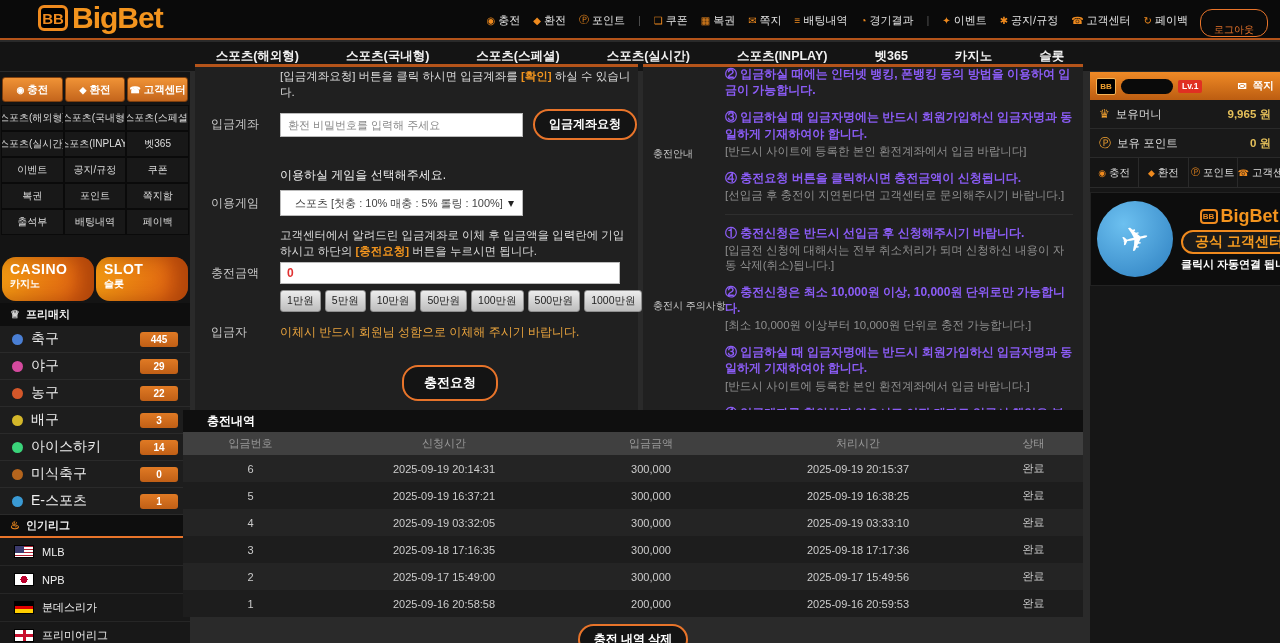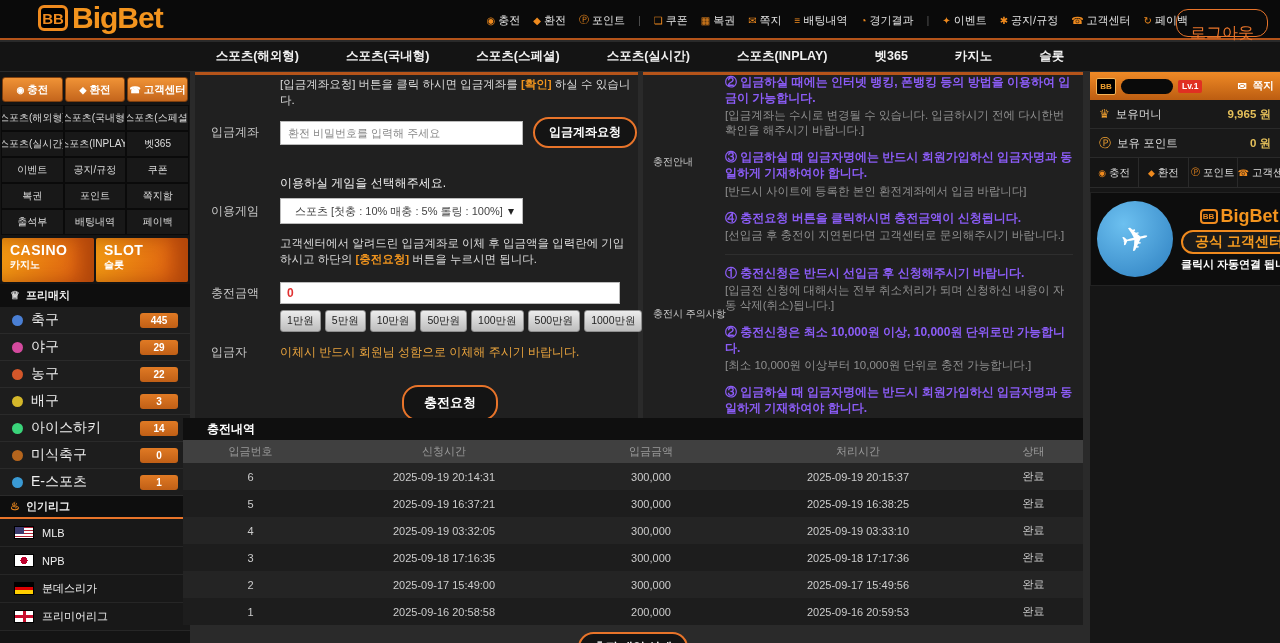--- a/index.html
+++ b/index.html
@@ -15,21 +15,21 @@
                 color:#ef8a1e; font-weight:bold; font-size:15px; display:flex;
                 align-items:center; justify-content:center; background:#000; }
   .logo-text { color:#f3941e; font-size:30px; font-weight:bold; letter-spacing:-1px; }
   .top-links { position:absolute; right:92px; top:0; height:40px; display:flex;
                align-items:center; gap:13px; font-size:11px; color:#e3e3e3; }
   .hnav-item { display:flex; align-items:center; gap:3px; cursor:pointer; white-space:nowrap; }
   .hnav-item .ico { color:#ef8a1e; font-size:10px; }
   .hsep { color:#555; }
   .logout-btn { position:absolute; right:12px; top:9px; height:28px; padding:13px 13px;
                 background:transparent; border:1px solid #e8742a; border-radius:12px;
-                color:#e8742a; font-size:16px; cursor:pointer; }
+                color:#e8742a; font-size:10px; cursor:pointer; }
 
   
   .main-nav { position:absolute; left:0; top:42px; width:1280px; height:29px;
               background:#141414; display:flex; align-items:center;
               justify-content:center; gap:47px; }
   .main-nav .mn-item { color:#f0f0f0; font-size:12.5px; font-weight:bold; cursor:pointer; white-space:nowrap; }
 
   
   #sidebar-left { position:absolute; left:0; top:72px; width:190px; height:571px;
                   background:#141414; }
@@ -37,23 +37,23 @@
   .quick-btn { flex:1; height:25px; background:linear-gradient(#f09336,#c4651c);
                border:1px solid #7e3f0e; border-radius:3px; color:#fff; font-size:10.5px;
                font-weight:bold; display:flex; align-items:center; justify-content:center;
                gap:3px; cursor:pointer; }
   .quick-btn .ico { font-size:9px; }
   .menu-grid { display:grid; grid-template-columns:1fr 1fr 1fr; margin:1px 1px; }
   .menu-cell { height:26px; display:flex; align-items:center; justify-content:center;
                font-size:10px; color:#ddd; background:#181818; border:1px solid #0a0a0a;
                cursor:pointer; white-space:nowrap; overflow:hidden; }
   .banner-row { display:flex; gap:2px; padding:2px; }
-  .banner { flex:1; height:44px; border-radius:2px; padding:5px 0 0 8px; cursor:pointer;
+  .banner { flex:1; height:44px; border-radius:14px; padding:5px 0 0 8px; cursor:pointer;
             background:linear-gradient(100deg,#f29a12 0%,#e06611 80%);
-            box-shadow:inset -14px 0 18px rgba(120,30,0,.45); }
+            box-shadow:inset -14px 0 18px rgba(120,30,0,.45);margin-top:19px; }
   .banner .b-title { color:#fff; font-weight:bold; font-size:14px; letter-spacing:.5px; line-height:15px; }
   .banner .b-sub { color:#fff; font-size:10px; font-weight:bold; }
   .side-head { height:23px; background:#0e0e0e; display:flex; align-items:center;
                gap:6px; padding:0 10px; color:#f0f0f0; font-size:11px; font-weight:bold; }
   .side-head .ico { color:#d8d8d8; font-size:11px; }
   .side-head.league { border-bottom:2px solid #e8742a; }
   .side-head.league .ico { color:#ef8a1e; }
   .sport-row { height:27px; background:#1d1d1d; border-bottom:1px solid #2a2a2a;
                display:flex; align-items:center; padding:0 12px; gap:8px; cursor:pointer; }
   .sport-row .name { font-size:14px; color:#eee; }
@@ -70,21 +70,21 @@
                 font-size:11px; color:#eee; cursor:pointer; }
   .flag { width:20px; height:13px; display:inline-block; position:relative; border:1px solid #000; }
   .flag.us { background:repeating-linear-gradient(180deg,#b22234 0 1.5px,#fff 1.5px 3px); }
   .flag.us i { position:absolute; left:0; top:0; width:9px; height:7px; background:#3c3b6e; }
   .flag.jp { background:radial-gradient(circle at 50% 50%, #bc002d 0 3.5px, #fff 3.6px); }
   .flag.de { background:linear-gradient(#000 0 33%, #dd0000 33% 66%, #ffce00 66%); }
   .flag.en { background:linear-gradient(#c8102e,#c8102e) 50% 50%/100% 3px no-repeat,
                         linear-gradient(#c8102e,#c8102e) 50% 50%/3px 100% no-repeat, #fff; }
 
   
-  #content { position:absolute; left:183px; top:72px; width:900px; height:448px;text-decoration:underline; }
+  #content { position:absolute; left:183px; top:64px; width:900px; height:448px;text-decoration:underline; }
   .panel { position:absolute; top:0; background:#202020; border-top:3px solid #b5541a; }
   .form-panel { left:12px; width:443px; height:346px; }
   .guide-panel { left:460px; width:440px; height:346px; }
 
   .note { margin-left:85px; font-size:11.5px; color:#ddd; line-height:1.35; }
   .hl { color:#f0941e; font-weight:bold; }
   .f-row { display:flex; align-items:center; }
   .f-label { width:85px; padding-left:16px; font-size:12px; color:#c8c8c8; flex-shrink:0; }
   .txt-input { width:243px; height:24px; background:#fff; border:1px solid #bbb;
                font-size:11px; padding:0 7px; color:#333; font-family:"Liberation Sans",sans-serif; }
@@ -361,21 +361,21 @@
     <div class="f-row" style="margin-top:7px;">
       <div class="f-label">이용게임</div>
       <div class="select-box">
         <span>스포츠 [첫충 : 10% 매충 : 5% 롤링 : 100%]</span>
         <span class="chev">▾</span>
       </div>
     </div>
     <div class="note" style="margin-top:12px; width:352px;">
       <span>고객센터에서 알려드린 입금계좌로 이체 후 입금액을 입력란에 기입하시고 하단의 </span><span class="hl">[충전요청]</span><span> 버튼을 누르시면 됩니다.</span>
     </div>
-    <div class="f-row" style="margin-top:15px;">
+    <div class="f-row" style="margin-top:3px;">
       <div class="f-label">충전금액</div>
       <input class="amount-input" type="text" value="0" style="">
     </div>
     <div class="quick-amounts">
       <button class="qa-btn">1만원</button>
       <button class="qa-btn">5만원</button>
       <button class="qa-btn">10만원</button>
       <button class="qa-btn">50만원</button>
       <button class="qa-btn">100만원</button>
       <button class="qa-btn">500만원</button>
@@ -390,21 +390,20 @@
       <button class="pill-btn" style="font-size:13px; padding:7px 20px;">충전요청</button>
     </div>
   </div>
 
   <div class="panel guide-panel">
     <div class="guide-label" style="top:80px;">충전안내</div>
     <div class="guide-label" style="top:232px;">충전시 주의사항</div>
     <div class="g-content">
       <div class="g-item" style="margin-top:-3px;">
         <div class="g-head">② 입금하실 때에는 인터넷 뱅킹, 폰뱅킹 등의 방법을 이용하여 입금이 가능합니다.</div>
-        <div class="g-sub">[입금계좌는 수시로 변경될 수 있습니다. 입금하시기 전에 다시한번 확인을 해주시기 바랍니다.]</div>
       </div>
       <div class="g-item">
         <div class="g-head">③ 입금하실 때 입금자명에는 반드시 회원가입하신 입금자명과 동일하게 기재하여야 합니다.</div>
         <div class="g-sub">[반드시 사이트에 등록한 본인 환전계좌에서 입금 바랍니다]</div>
       </div>
       <div class="g-item">
         <div class="g-head">④ 충전요청 버튼을 클릭하시면 충전금액이 신청됩니다.</div>
         <div class="g-sub">[선입금 후 충전이 지연된다면 고객센터로 문의해주시기 바랍니다.]</div>
       </div>
       <div class="g-divider"></div>

